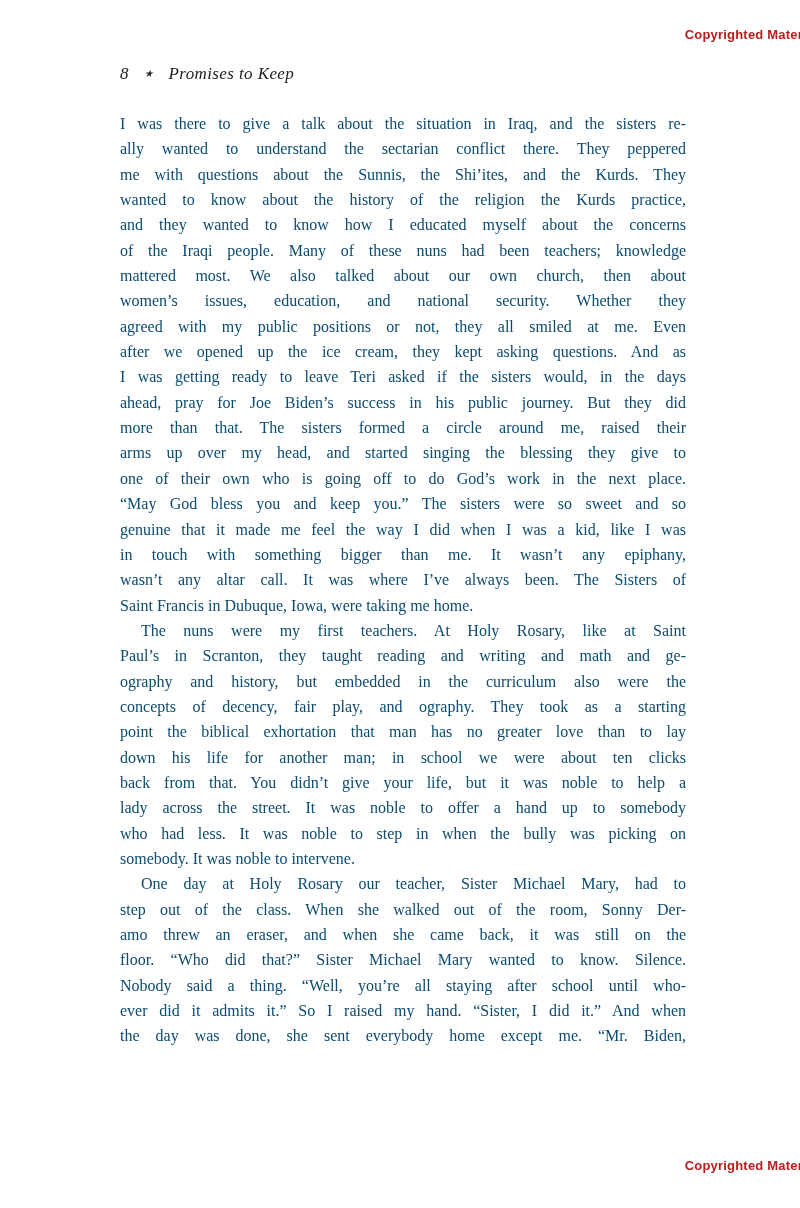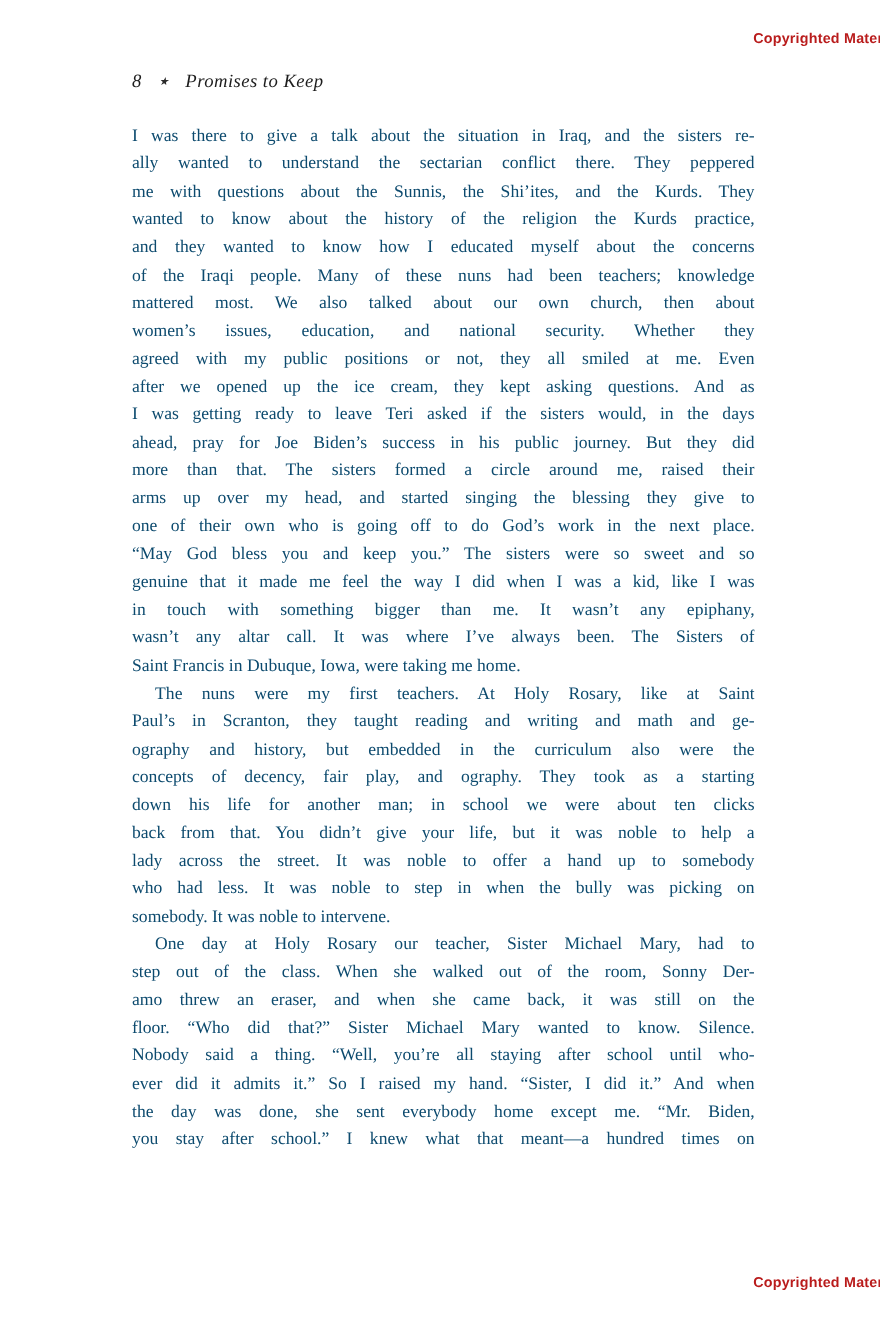--- a/index.html
+++ b/index.html
@@ -102,33 +102,33 @@
         <div class="line">genuine that it made me feel the way I did when I was a kid, like I was</div>
         <div class="line">in touch with something bigger than me. It wasn’t any epiphany,</div>
         <div class="line">wasn’t any altar call. It was where I’ve always been. The Sisters of</div>
         <div class="line no-just">Saint Francis in Dubuque, Iowa, were taking me home.</div>
       </div>
       <div class="para">
         <div class="line indent">The nuns were my first teachers. At Holy Rosary, like at Saint</div>
         <div class="line">Paul’s in Scranton, they taught reading and writing and math and ge-</div>
         <div class="line">ography and history, but embedded in the curriculum also were the</div>
         <div class="line">concepts of decency, fair play, and ography. They took as a starting</div>
+        <div class="line">point the biblical exhortation that man has no greater love than to lay</div>
         <div class="line">down his life for another man; in school we were about ten clicks</div>
         <div class="line">back from that. You didn’t give your life, but it was noble to help a</div>
         <div class="line">lady across the street. It was noble to offer a hand up to somebody</div>
         <div class="line">who had less. It was noble to step in when the bully was picking on</div>
         <div class="line no-just">somebody. It was noble to intervene.</div>
       </div>
       <div class="para">
         <div class="line indent">One day at Holy Rosary our teacher, Sister Michael Mary, had to</div>
         <div class="line">step out of the class. When she walked out of the room, Sonny Der-</div>
         <div class="line">amo threw an eraser, and when she came back, it was still on the</div>
         <div class="line">floor. “Who did that?” Sister Michael Mary wanted to know. Silence.</div>
         <div class="line">Nobody said a thing. “Well, you’re all staying after school until who-</div>
         <div class="line">ever did it admits it.” So I raised my hand. “Sister, I did it.” And when</div>
         <div class="line">the day was done, she sent everybody home except me. “Mr. Biden,</div>
-        <div class="line">you stay after school.” I knew what that meant—a hundred times on</div>
       </div>
     </div>
 
   <div class="copyright bottom">Copyrighted Material</div>
 
 </div>
 
 </body></html>

